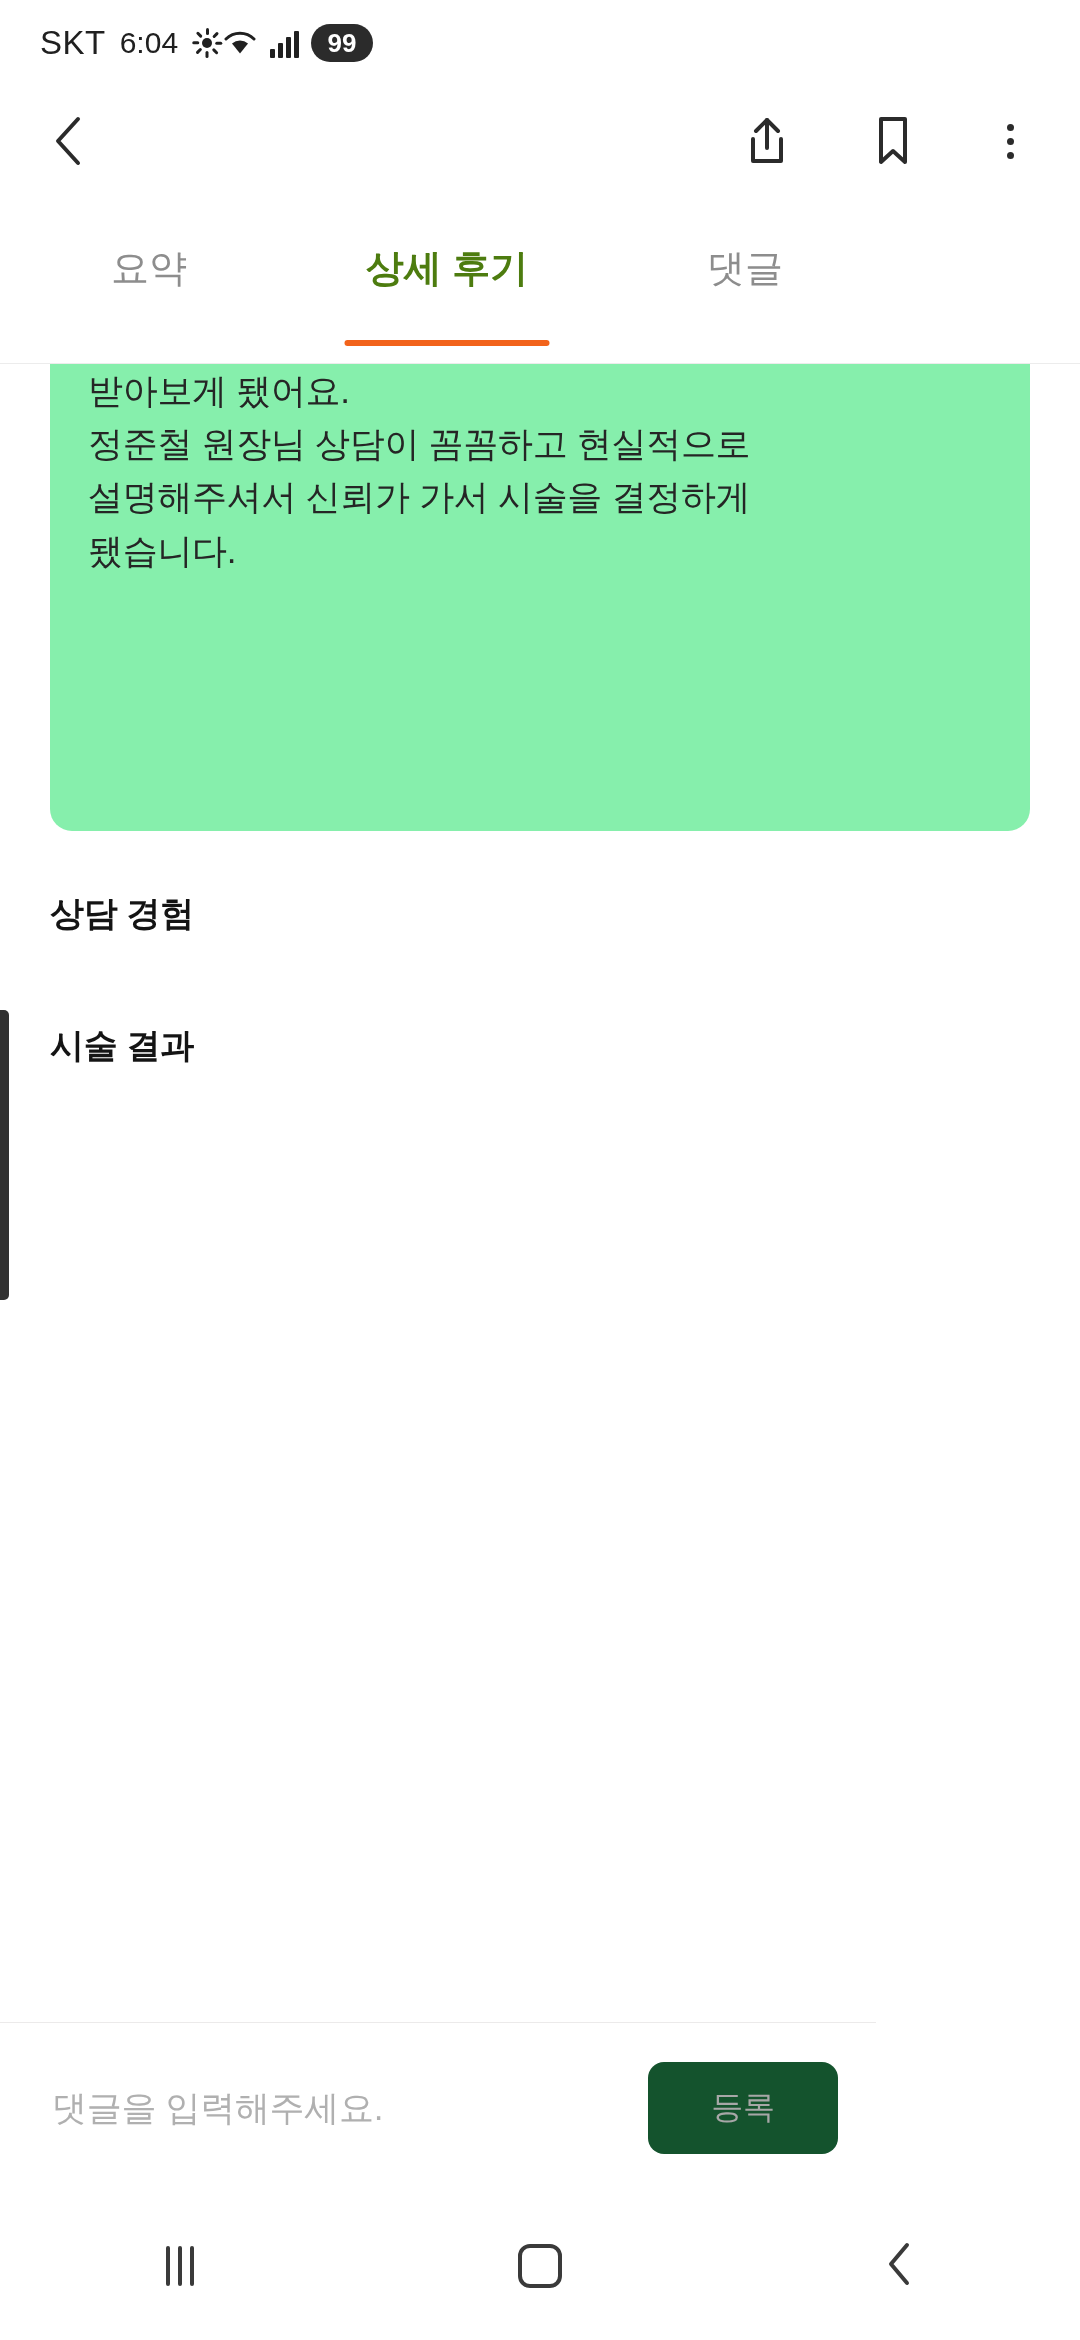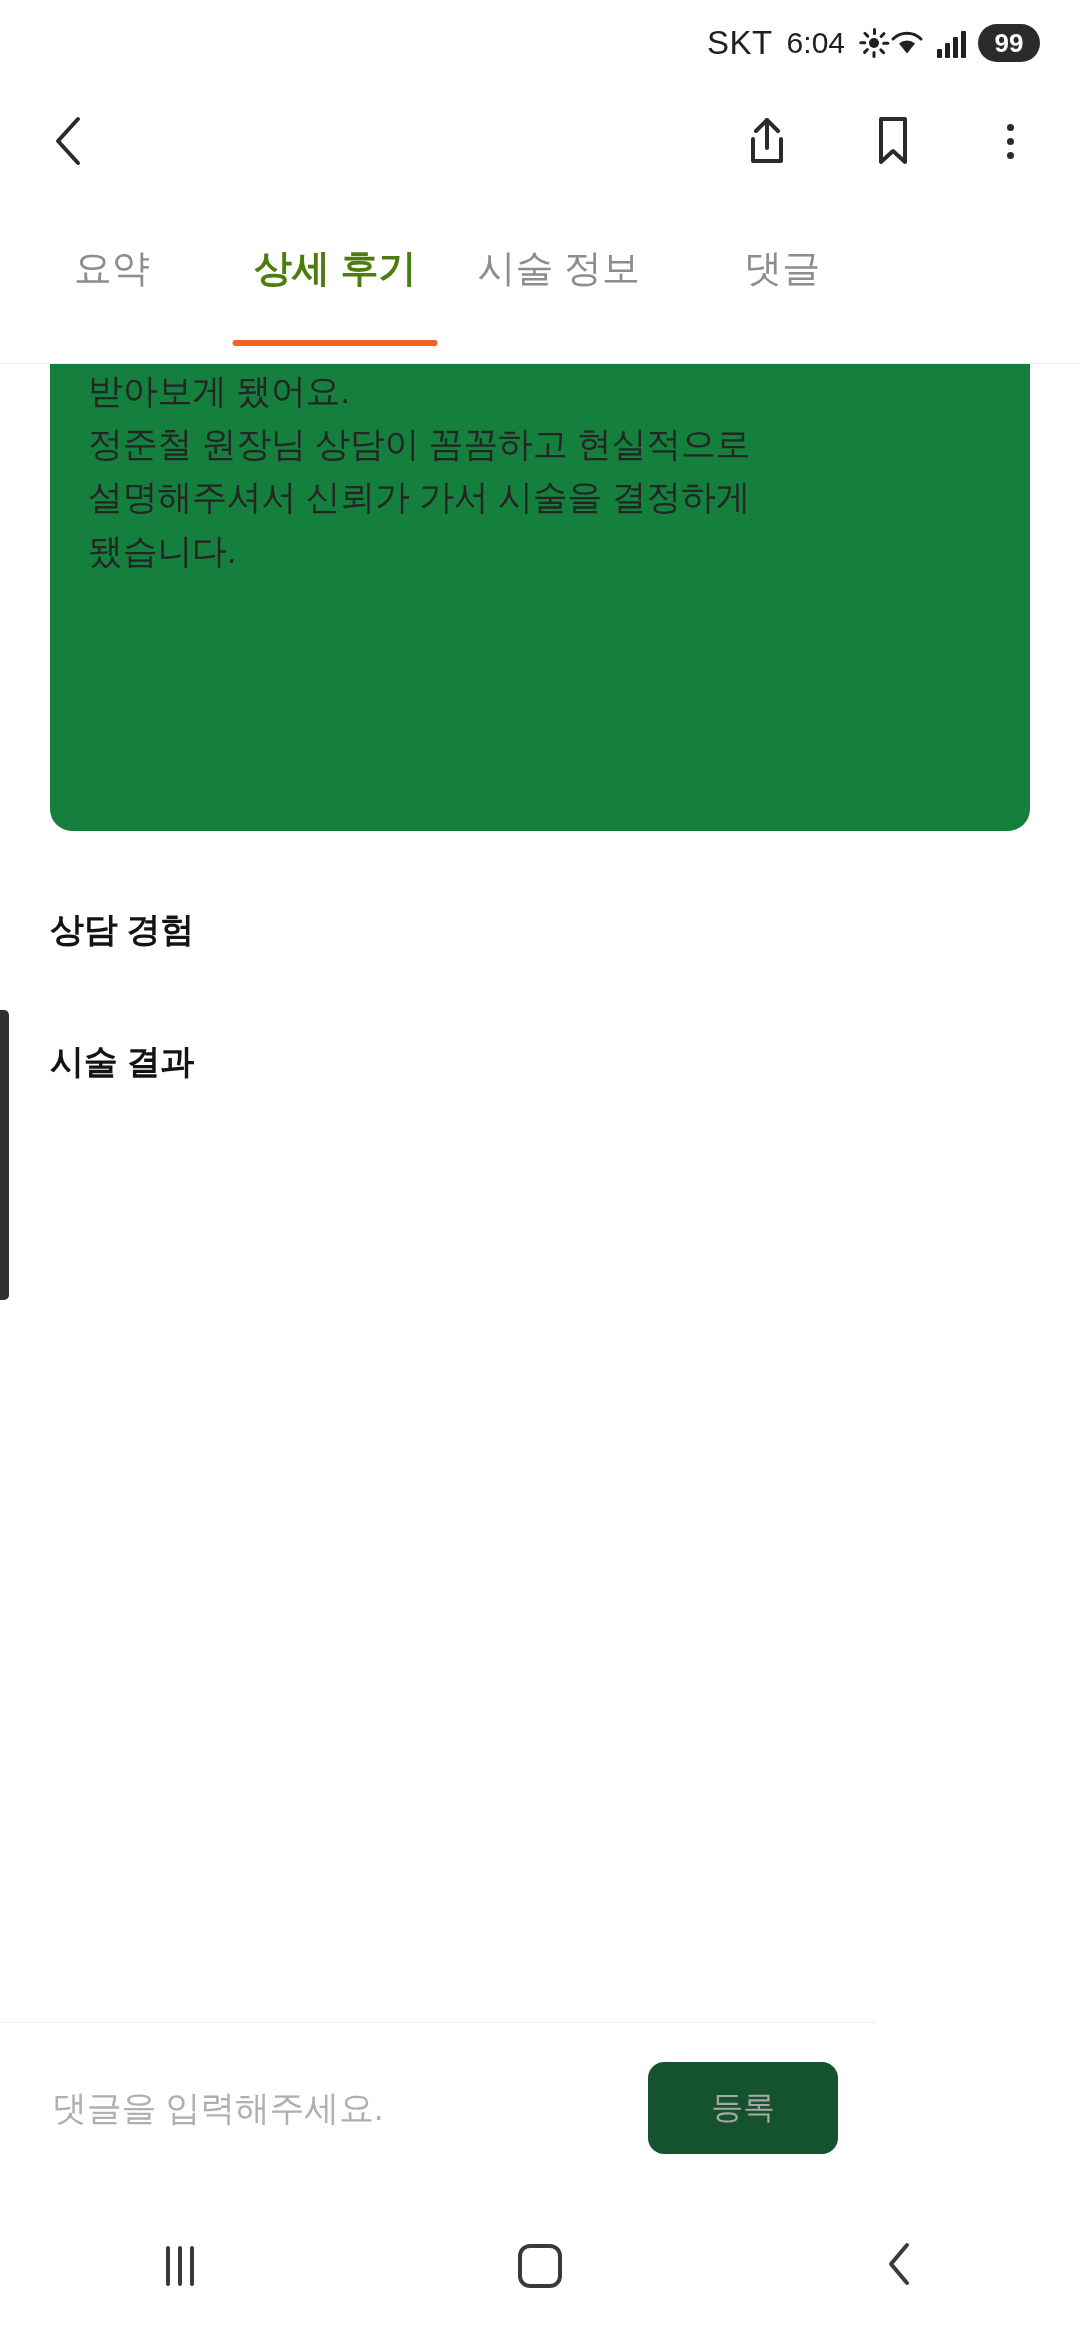--- a/index.html
+++ b/index.html
@@ -17,21 +17,21 @@
   }
 
   
   .status-bar {
     position: absolute;
     top: 0; left: 0;
     width: 1080px;
     height: 86px;
     display: flex;
     align-items: center;
-    justify-content: flex-end;
+    justify-content: flex-start;
     padding: 0 40px;
     box-sizing: border-box;
   }
   .status-left {
     display: flex;
     align-items: center;
     gap: 14px;
   }
   .status-carrier {
     font-size: 33px;
@@ -197,22 +197,22 @@
   
   .content {
     position: absolute;
     top: 364px; left: 0;
     width: 1080px;
     height: 1650px;
     overflow: hidden;
     box-sizing: border-box;
   }
   .card {
-    margin: 16px 50px;
-    background: #15803d;
+    margin: 0 50px;
+    background: #86efac;
     border-radius: 22px;
     box-sizing: border-box;
     padding: 42px 38px 46px 38px;
   }
   .card.top-clipped {
     margin-top: 0;
     border-top-left-radius: 0;
     border-top-right-radius: 0;
     padding-top: 0;
     min-height: 467px;
@@ -381,21 +381,20 @@
       <i></i>
         <i></i>
         <i></i>
     </div>
   </div>
 </div>
 
 <div class="tabs">
   <div class="tab">요약</div>
   <div class="tab active">상세 후기</div>
-  <div class="tab">시술 정보</div>
   <div class="tab">댓글</div>
 </div>
 <div class="tabs-divider"></div>
 
 <div class="content">
   <div class="card top-clipped">
     <p>받아보게 됐어요.
 정준철 원장님 상담이 꼼꼼하고 현실적으로
 설명해주셔서 신뢰가 가서 시술을 결정하게
 됐습니다.</p>

